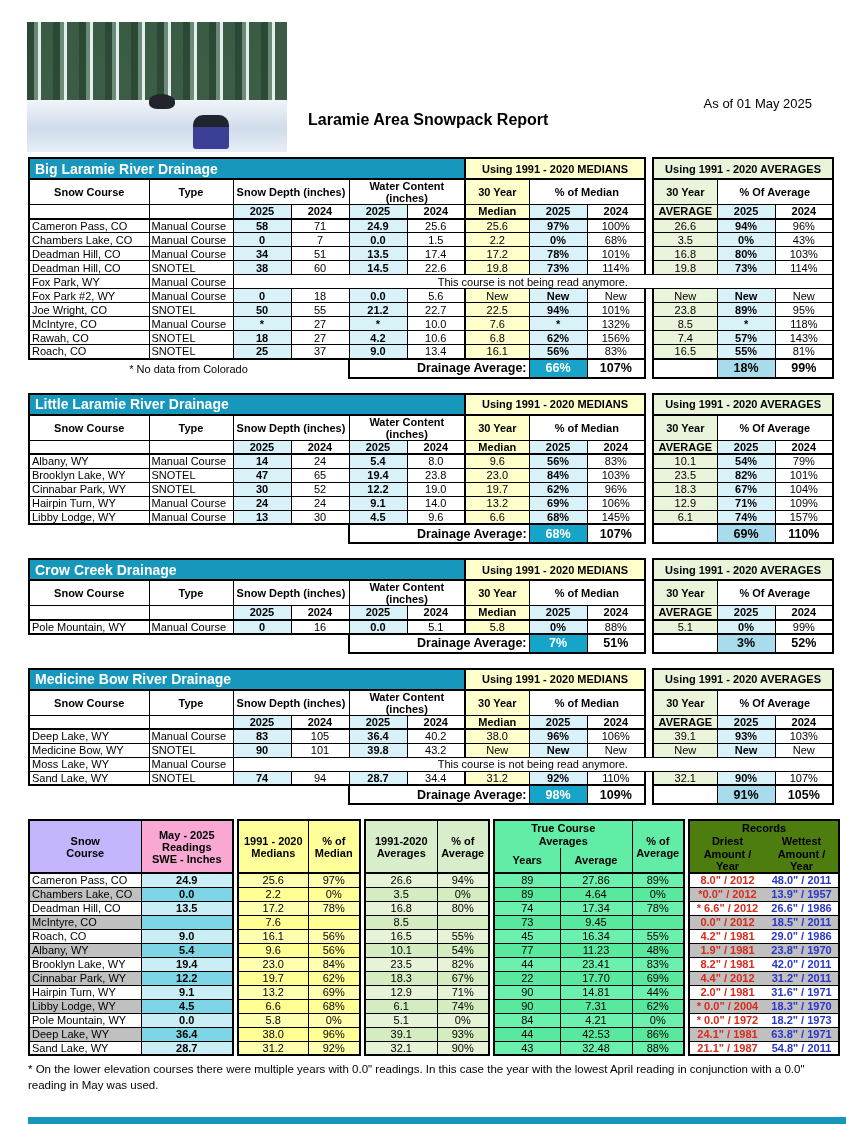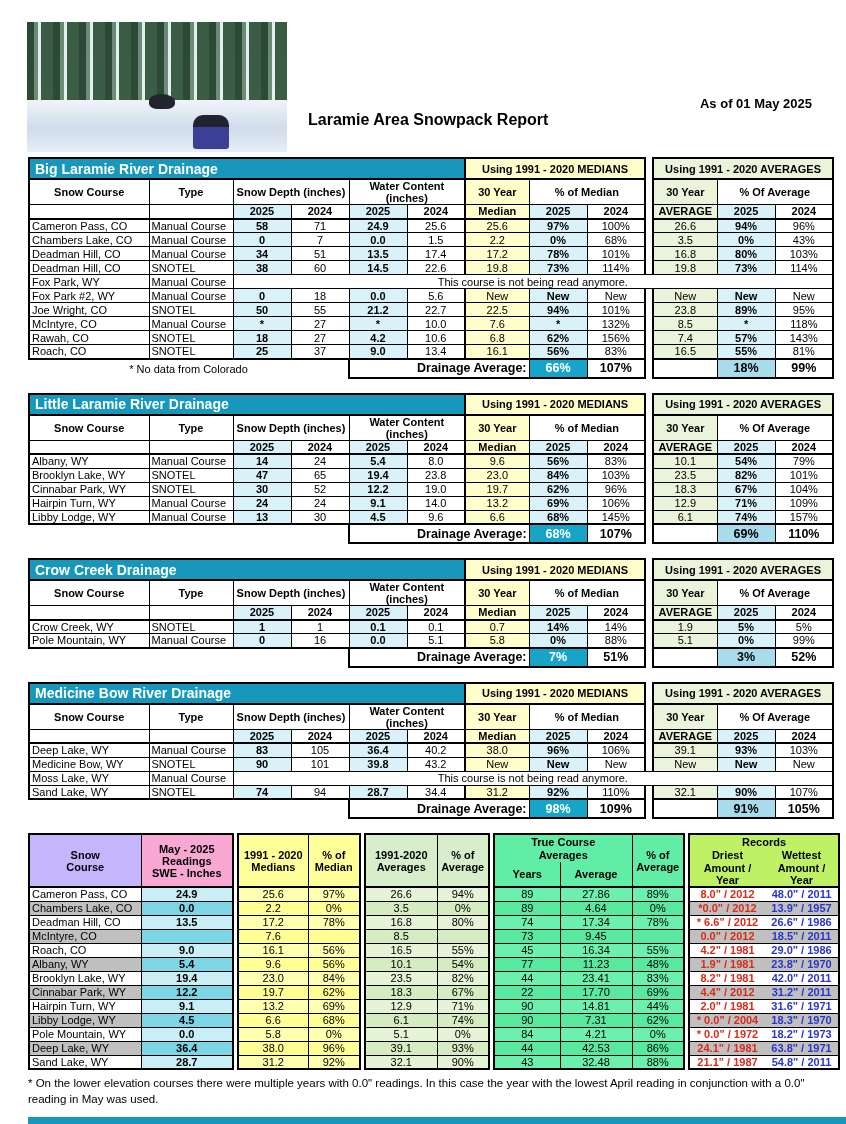--- a/index.html
+++ b/index.html
@@ -4,21 +4,21 @@
 <style>
 *{box-sizing:border-box;margin:0;padding:0}
 body{background:#fff}
 .page{position:relative;width:846px;height:1124px;background:#fff;font-family:"Liberation Sans",sans-serif;color:#000;overflow:hidden}
 .photo{position:absolute;left:27px;top:22px;width:260px;height:130px;overflow:hidden}
 .ph-sky{position:absolute;left:0;top:0;right:0;height:62%;background:linear-gradient(#9cc4e4,#cfe0ef)}
 .ph-trees{position:absolute;left:0;top:0;right:0;height:64%;background:repeating-linear-gradient(90deg,rgba(36,66,44,.95) 0 7px,rgba(96,126,100,.85) 7px 11px,rgba(232,241,238,.92) 11px 14px,rgba(52,86,60,.95) 14px 26px)}
 .ph-snow{position:absolute;left:0;bottom:0;right:0;height:40%;background:linear-gradient(180deg,#f0f4fa,#cfdcea 55%,#e7eef6)}
 .ph-person{position:absolute;left:47%;top:55%;width:26px;height:15px;background:#23252e;border-radius:60% 70% 45% 45%}
 .ph-sled{position:absolute;left:64%;bottom:2%;width:36px;height:34px;background:linear-gradient(#20242e 0 35%,#3c3f96 35%);border-radius:10px 10px 3px 3px}
-.asof{position:absolute;top:96px;right:34px;font-weight:bold;font-size:13px}
+.asof{position:absolute;top:96px;right:34px;font-weight:normal;font-size:13px}
 .ptitle{position:absolute;top:111px;left:308px;font-weight:bold;font-size:16px}
 .content{position:absolute;left:28px;top:157px;width:816px}
 table{border-collapse:collapse;table-layout:fixed}
 .drain{width:806px;margin-bottom:14px}
 .sum{width:812px;margin-bottom:6px}
 td,th{border:1px solid #000;font-size:11px;height:14px;line-height:12px;padding:0 2px;text-align:center;overflow:hidden;font-weight:normal}
 th{font-weight:bold}
 .tt{background:#1697bb;color:#fff;text-align:left;font-weight:bold;font-size:14px;height:21px;border:2px solid #000;padding-left:5px}
 .mt{background:#ffffcc;font-weight:bold;border:2px solid #000}
 .at{background:#eaf4da;font-weight:bold;border:2px solid #000}
@@ -34,21 +34,21 @@
 .dal{font-weight:bold;font-size:12.5px;text-align:right;height:19px;background:#fff}
 .dv1{background:#16a5c9;color:#fff;font-weight:bold;font-size:12.5px}
 .dv3{background:#a8dcec;font-weight:bold;font-size:12.5px}
 .dvw{font-weight:bold;font-size:12.5px}
 .pl{white-space:pre-line}
 .shn{background:#c4b5fd}
 .shs{background:#f9a8d4}
 .shm{background:#ffff99}
 .sha{background:#d8eecb}
 .sht{background:#62eda6}
-.shr{background:#bef264}
+.shr{background:#4d7c0f}
 .snm{text-align:left}
 .ssw{font-weight:bold;background:#c9eef6}
 .smd{background:#ffffb0}
 .sag{background:#e6f3d6}
 .stc{background:#6cf0ad}
 .srd{color:#d92b1b;font-weight:bold}
 .swt{color:#2a36c8;font-weight:bold}
 tr.od .snm{background:#c0c0c0}
 tr.od .ssw{background:#7ed5e6}
 tr.od .smd{background:#ffff94}
@@ -453,35 +453,20 @@
               <th class="r2 b2">2024</th>
               <th class="yl l2 b2">Median</th>
               <th class="cyh b2">2025</th>
               <th class="r2 b2">2024</th>
               <td class="g"></td>
               <th class="grn l2 b2">AVERAGE</th>
               <th class="cyh b2">2025</th>
               <th class="r2 b2">2024</th>
             </tr>
             <tr>
-              <td class="nm l2">Crow Creek, WY</td>
-              <td class="nm">SNOTEL</td>
-              <td class="cy">1</td>
-              <td>1</td>
-              <td class="cy">0.1</td>
-              <td class="r2">0.1</td>
-              <td class="yl l2">0.7</td>
-              <td class="cy">14%</td>
-              <td class="r2">14%</td>
-              <td class="g"></td>
-              <td class="grn l2">1.9</td>
-              <td class="cy">5%</td>
-              <td class="r2">5%</td>
-            </tr>
-            <tr>
               <td class="nm l2 b2">Pole Mountain, WY</td>
               <td class="nm b2">Manual Course</td>
               <td class="cy b2">0</td>
               <td class=" b2">16</td>
               <td class="cy b2">0.0</td>
               <td class="r2 b2">5.1</td>
               <td class="yl l2 b2">5.8</td>
               <td class="cy b2">0%</td>
               <td class="r2 b2">88%</td>
               <td class="g"></td>

